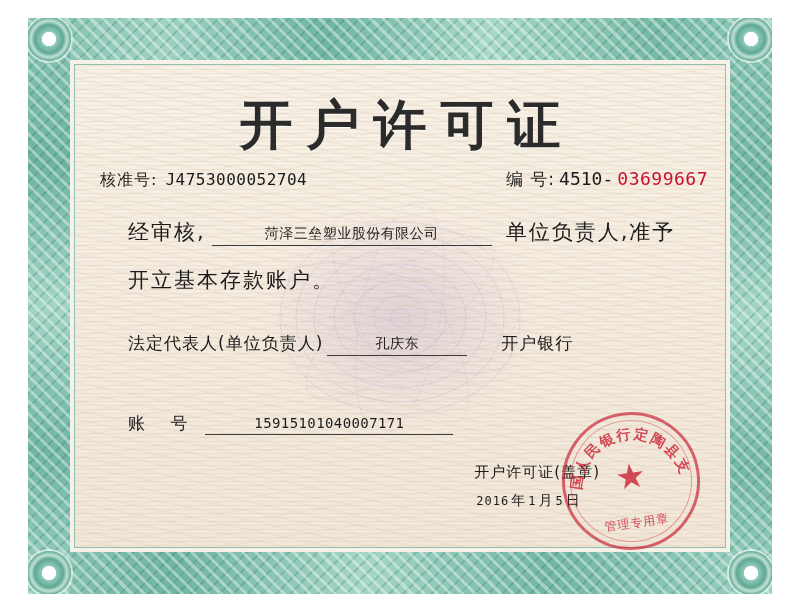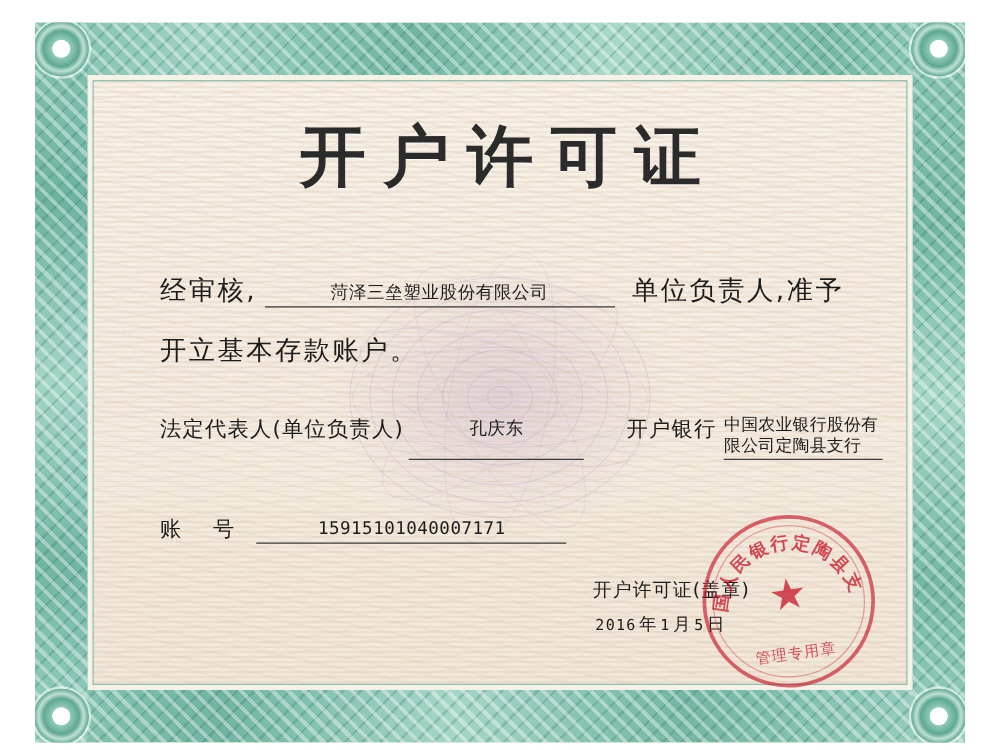--- a/index.html
+++ b/index.html
@@ -380,40 +380,48 @@
       <div class="corner tl"></div>
       <div class="corner tr"></div>
       <div class="corner bl"></div>
       <div class="corner br"></div>
     </div>
 
     <div class="content">
 
       <div class="doc-title">开户许可证</div>
 
+      <div class="row-codes">
+        <div class="code-left">
+          <span class="lbl">核准号:</span>
+          <span class="val">J4753000052704</span>
+        </div>
+        <div class="code-right">
+          <span class="lbl">编 号:</span>
+          <span class="prefix">4510-</span>
+          <span class="serial">03699667</span>
+        </div>
+      </div>
 
       <div class="body-line1">
         <span class="lead">经审核,</span>
         <span class="blank company-blank">
           <span class="filled">菏泽三垒塑业股份有限公司</span>
         </span>
         <span class="tail">单位负责人,准予</span>
       </div>
 
       <div class="body-line2">开立基本存款账户。</div>
 
       <div class="row-rep">
         <span class="rep-label">法定代表人(单位负责人)</span>
         <span class="blank rep-blank">
           <span class="filled">孔庆东</span>
         </span>
         <span class="bank-label">开户银行</span>
-        <span class="bank-blank">
-          <span class="filled">中国农业银行股份有限公司定陶县支行</span>
-        </span>
       </div>
 
       <div class="row-account">
         <span class="acct-label">账 号</span>
         <span class="blank acct-blank">
           <span class="filled">15915101040007171</span>
         </span>
       </div>
 
       <div class="issuer">

